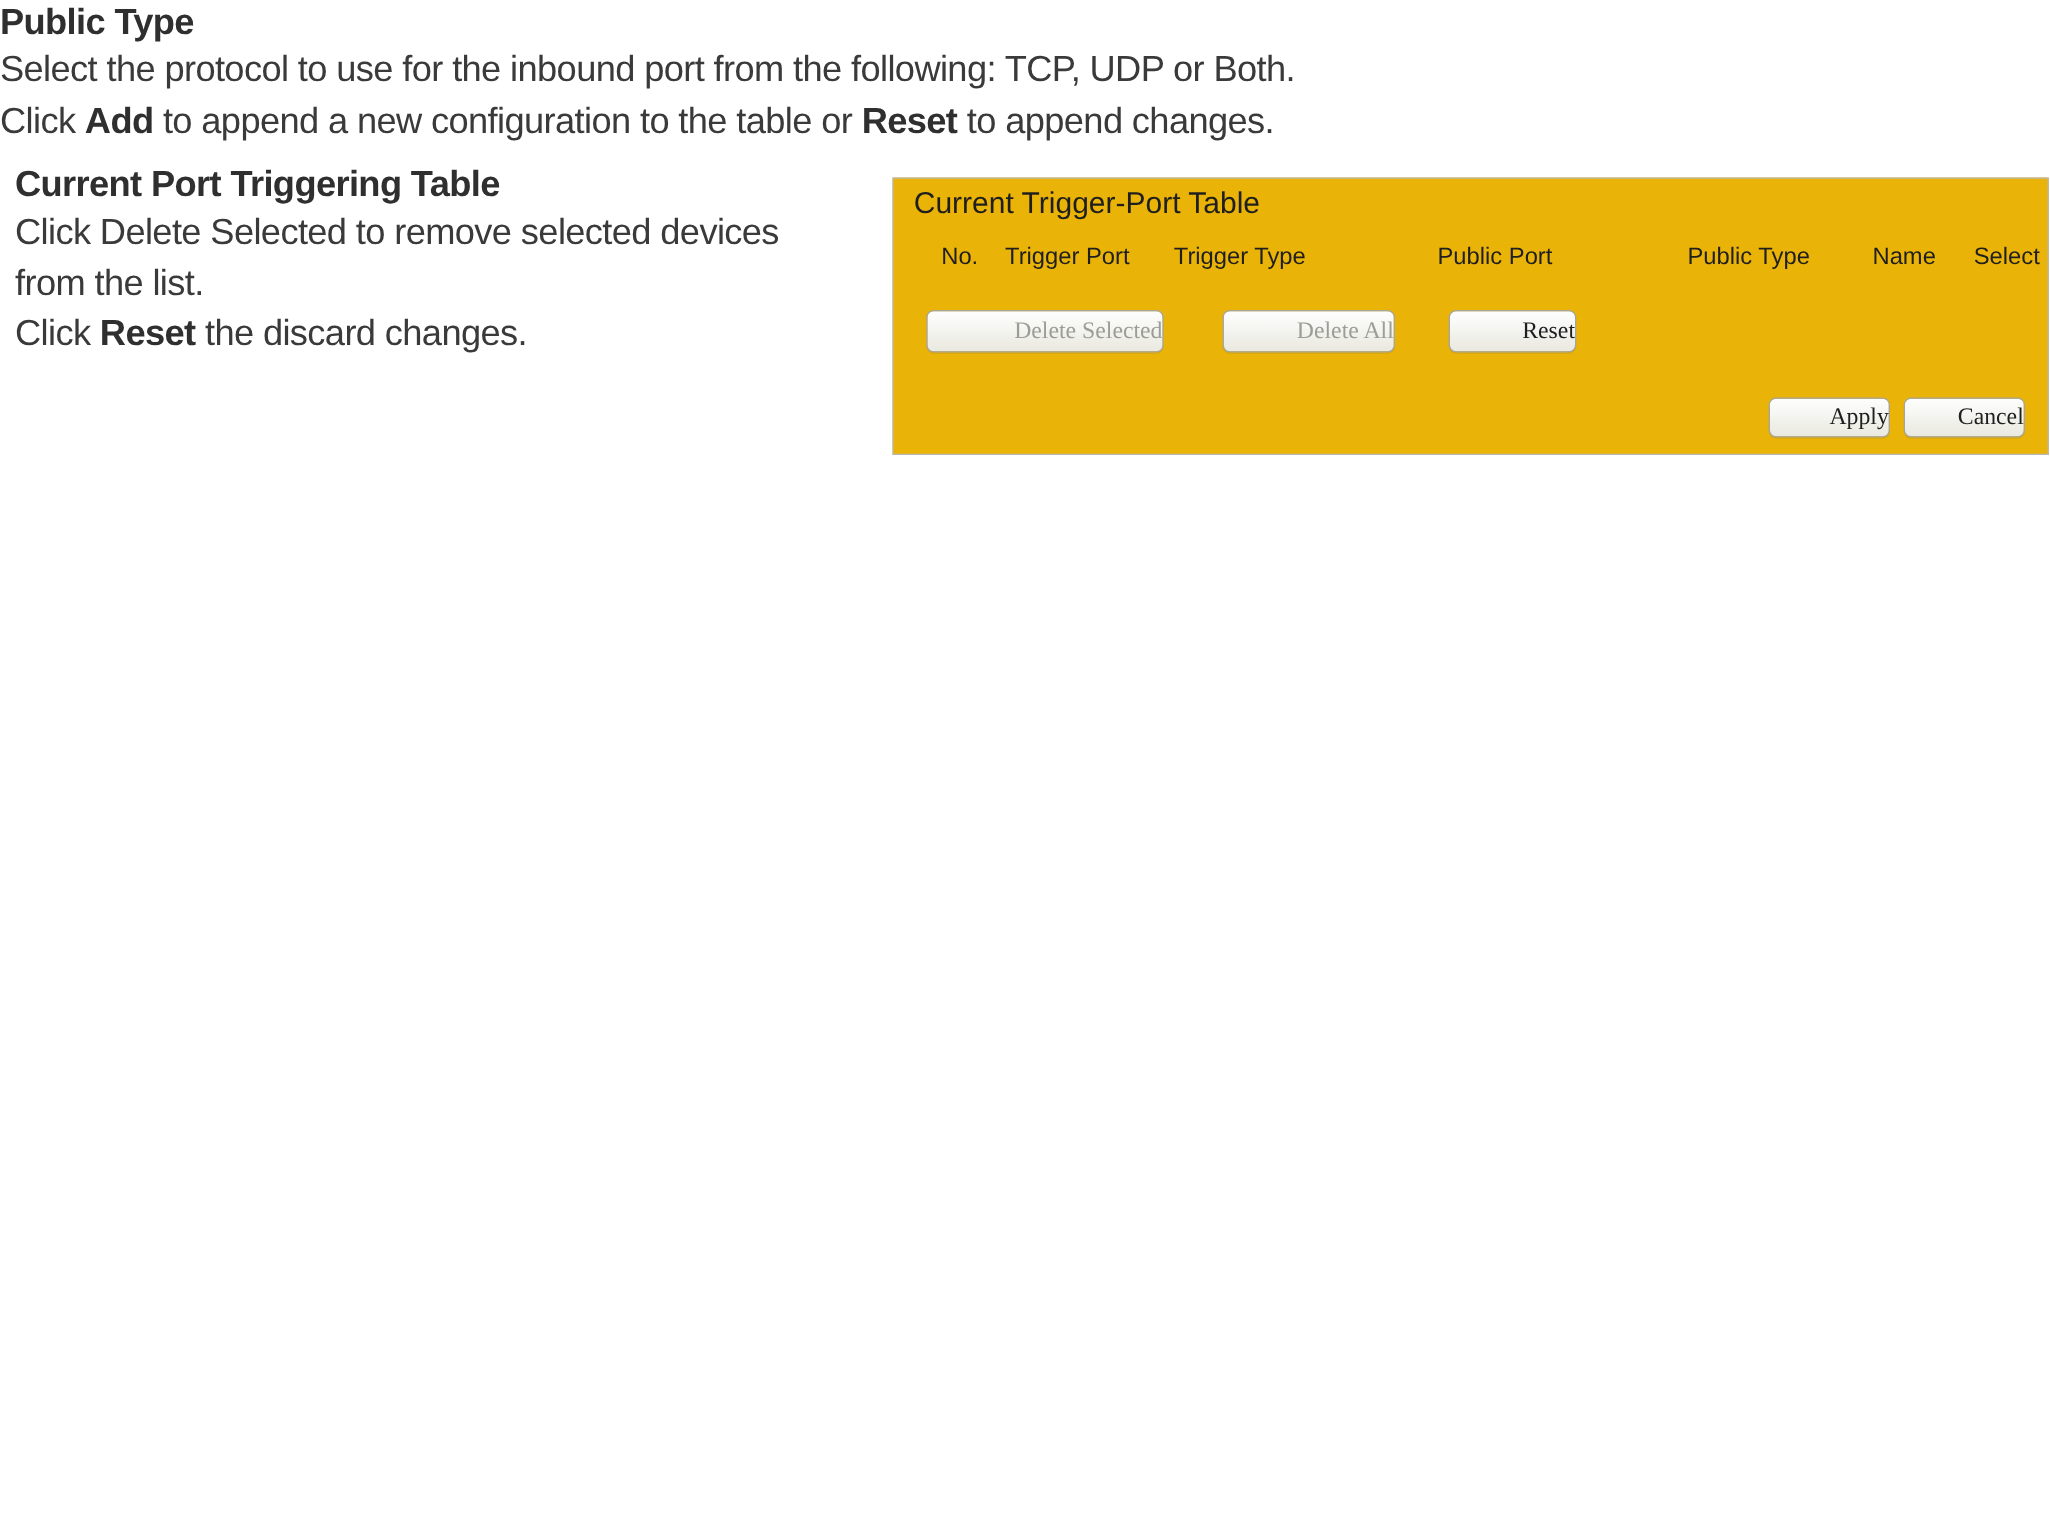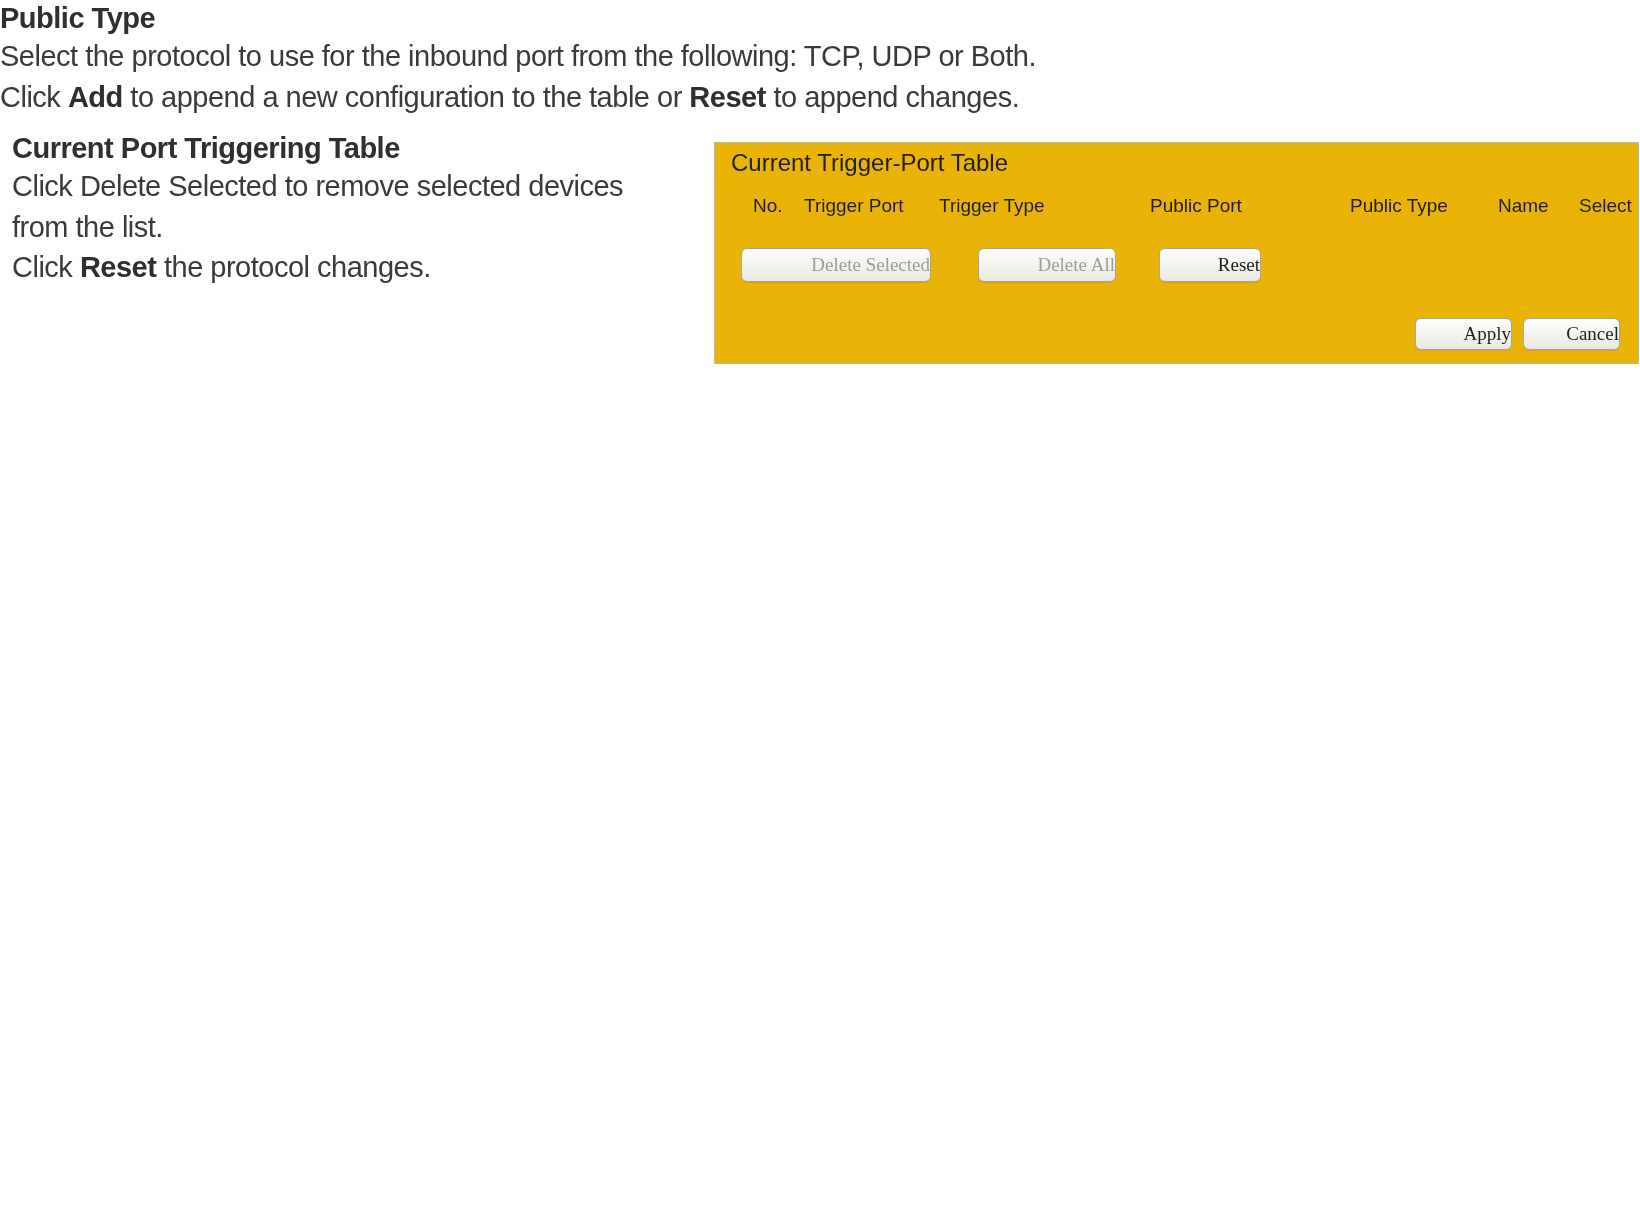--- a/index.html
+++ b/index.html
@@ -116,21 +116,21 @@
     <div class="para">Select the protocol to use for the inbound port from the following: TCP, UDP or Both.</div>
     <div class="para">
       <span>Click </span><span class="bold">Add</span><span> to append a new configuration to the table or </span><span class="bold">Reset</span><span> to append changes.</span>
     </div>
   </div>
 
   <div class="section2">
     <div class="heading">Current Port Triggering Table</div>
     <div class="para">Click Delete Selected to remove selected devices from the list.</div>
     <div class="para">
-      <span>Click </span><span class="bold">Reset</span><span> the protocol changes.</span>
+      <span>Click </span><span class="bold">Reset</span><span> the discard changes.</span>
     </div>
   </div>
 
   <div class="panel">
     <div class="panel-title">Current Trigger-Port Table</div>
 
     <div class="table-header-row">
       <div class="th no">No.</div>
       <div class="th trigger-port">Trigger Port</div>
       <div class="th trigger-type">Trigger Type</div>

